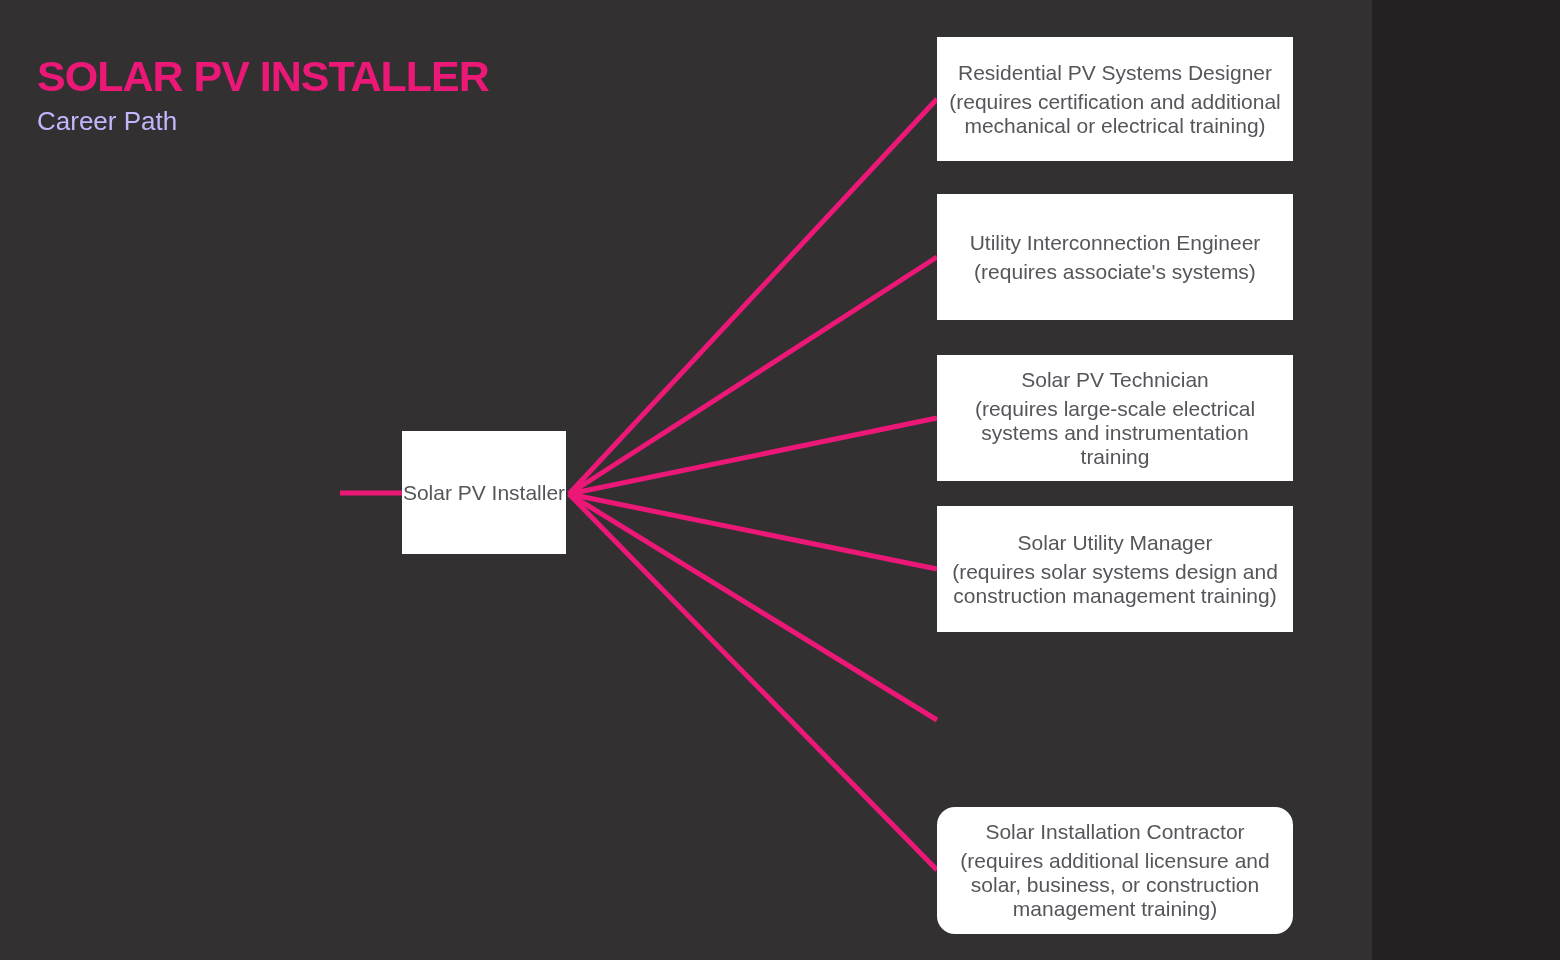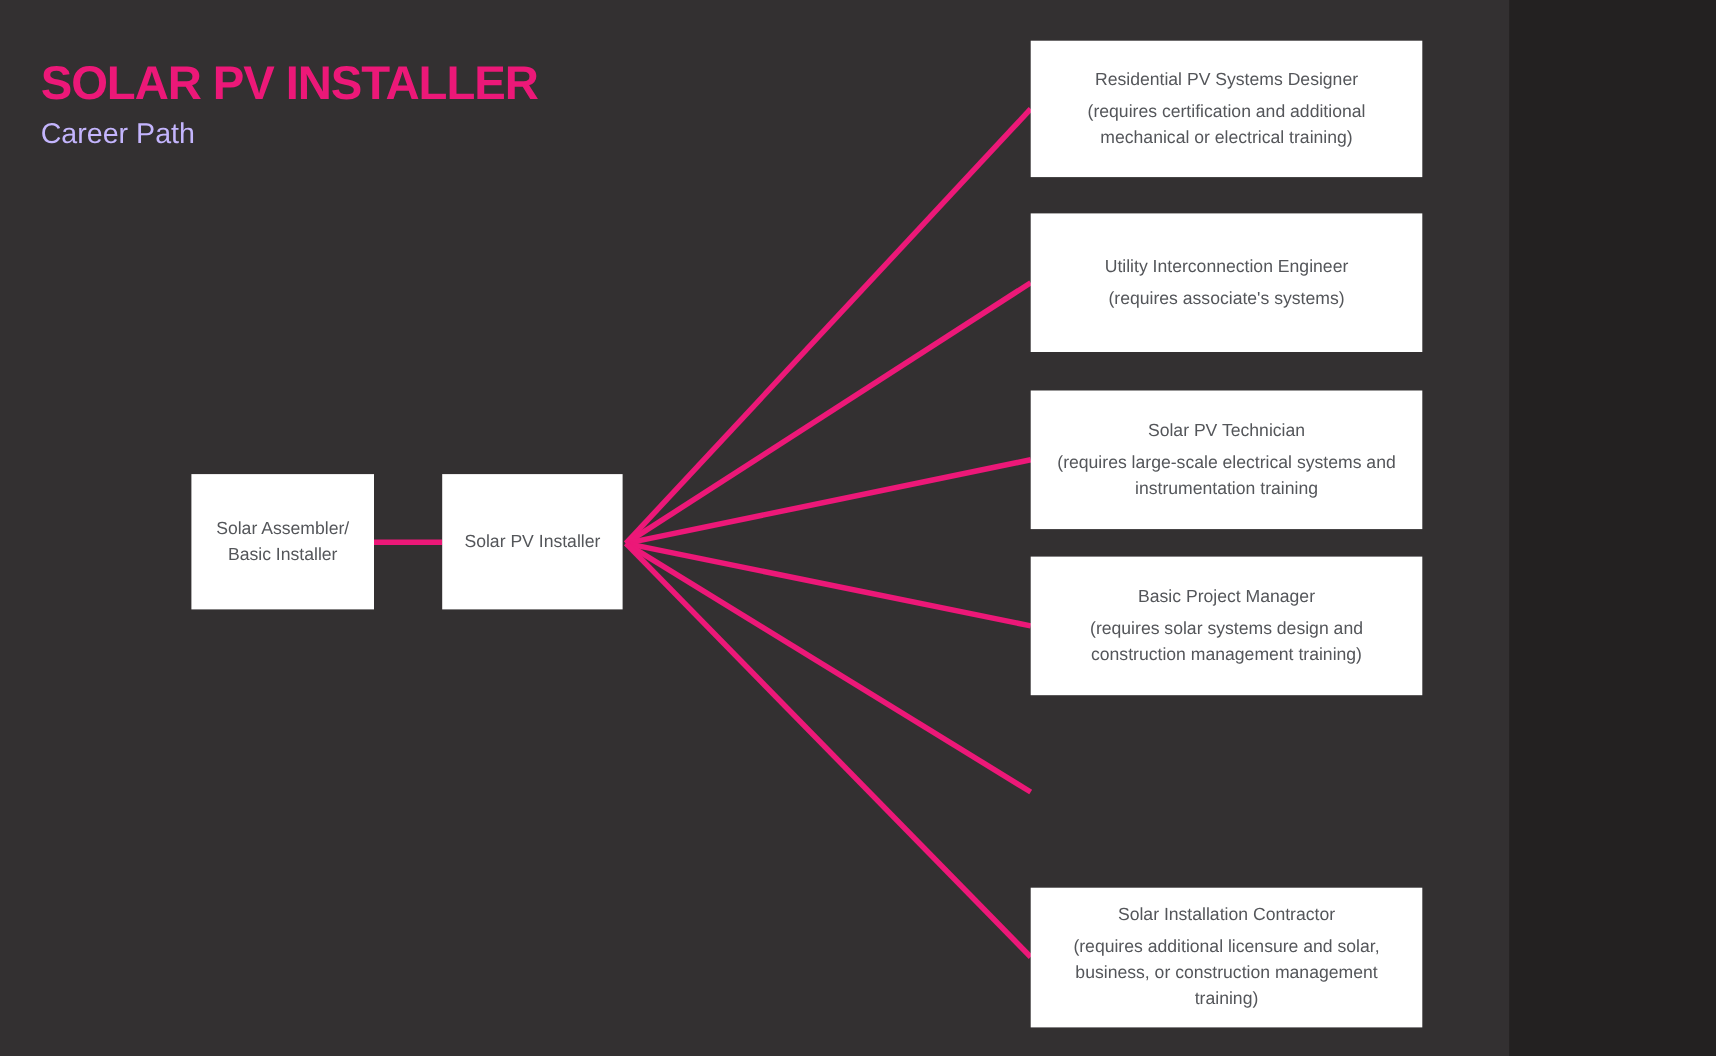--- a/index.html
+++ b/index.html
@@ -38,36 +38,36 @@
   }
   .node {
     position: absolute;
     background: #ffffff;
     display: flex;
     flex-direction: column;
     justify-content: center;
     align-items: center;
     text-align: center;
     color: #54565a;
-    font-size: 16px;
+    font-size: 21px;
     line-height: 24px;
     padding: 0 12px;
   }
   .node .node-title { display: block; }
   .node .node-req { display: block; margin-top: 5px; }
   .node-start  { left: 174px; top: 431px; width: 166px; height: 123px; }
   .node-hub    { left: 402px; top: 431px; width: 164px; height: 123px; padding: 0 4px; }
   .node-hub .node-title { white-space: nowrap; }
   .opt { left: 937px; width: 356px; }
   .opt-0 { top: 37px;  height: 124px; }
   .opt-1 { top: 194px; height: 126px; }
   .opt-2 { top: 355px; height: 126px; }
   .opt-3 { top: 506px; height: 126px; }
   .opt-4 { top: 657px; height: 126px; }
-  .opt-5 { top: 807px; height: 127px; }
+  .opt-5 { top: 807px; height: 127px; border-radius: 18px; }
   .logo {
     position: absolute;
     left: 1452px;
     top: 838px;
     width: 72px;
     height: 78px;
   }
 </style>
 </head>
 <body>
@@ -84,23 +84,20 @@
       <line x1="340" y1="493" x2="402" y2="493"></line>
       <line x1="569" y1="494" x2="937" y2="99"></line>
       <line x1="569" y1="494" x2="937" y2="257"></line>
       <line x1="569" y1="494" x2="937" y2="418"></line>
       <line x1="569" y1="494" x2="937" y2="569"></line>
       <line x1="569" y1="494" x2="937" y2="720"></line>
       <line x1="569" y1="494" x2="937" y2="870"></line>
     </g>
   </svg>
 
-  <div class="node node-start">
-    <span class="node-title">Solar Assembler/ Basic Installer</span>
-  </div>
 
   <div class="node node-hub">
     <span class="node-title">Solar PV Installer</span>
   </div>
 
   <div class="node opt opt-0">
     <span class="node-title">Residential PV Systems Designer</span>
     <span class="node-req">(requires certification and additional mechanical or electrical training)</span>
   </div>
 
@@ -108,21 +105,21 @@
     <span class="node-title">Utility Interconnection Engineer</span>
     <span class="node-req">(requires associate's systems)</span>
   </div>
 
   <div class="node opt opt-2">
     <span class="node-title">Solar PV Technician</span>
     <span class="node-req">(requires large-scale electrical systems and instrumentation training</span>
   </div>
 
   <div class="node opt opt-3">
-    <span class="node-title">Basic Project Manager</span>
+    <span class="node-title">Solar Utility Manager</span>
     <span class="node-req">(requires solar systems design and construction management training)</span>
   </div>
 
 
   <div class="node opt opt-5">
     <span class="node-title">Solar Installation Contractor</span>
     <span class="node-req">(requires additional licensure and solar, business, or construction management training)</span>
   </div>
 
   <svg class="logo" viewBox="0 0 70 76" xmlns="http://www.w3.org/2000/svg">

